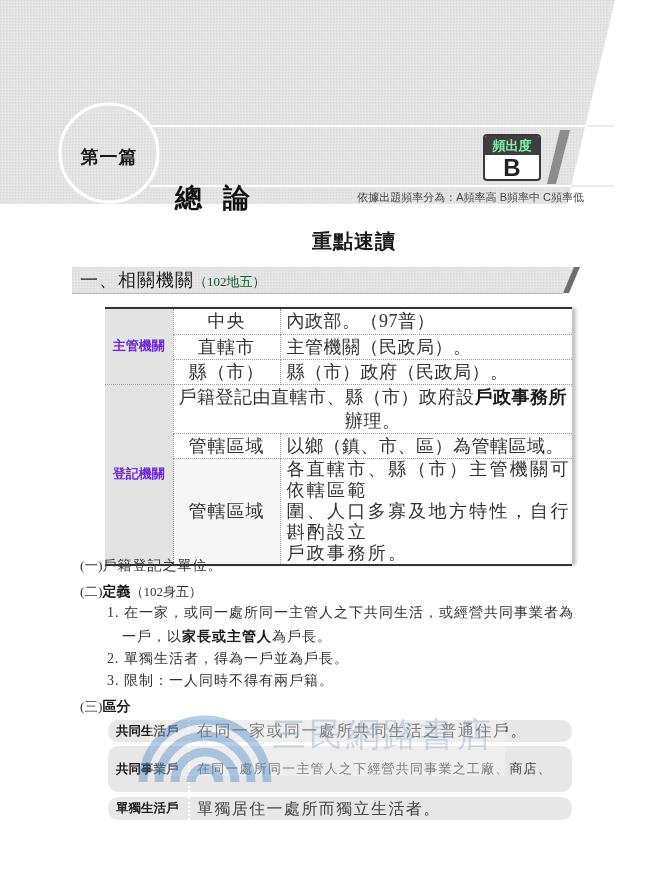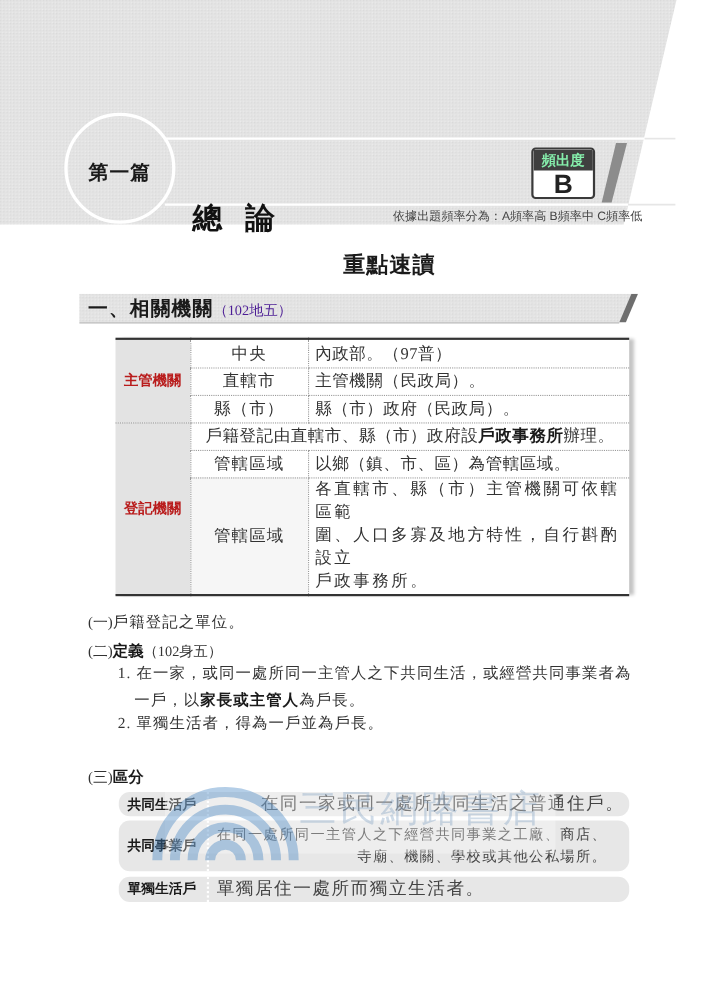--- a/index.html
+++ b/index.html
@@ -52,42 +52,42 @@
     }
 
     
     .band { position: absolute; left: 72px; width: 510px; height: 28px; }
     .band svg { position: absolute; left: 0; top: 0; }
     .band-text {
       position: absolute; left: 8px; top: 0; line-height: 26px; white-space: nowrap;
     }
     .band-heading {
       font-family: "Liberation Sans", "DejaVu Sans", sans-serif;
-      font-weight: bold; font-size: 18px; color: #1a1a1a; letter-spacing: 1px;
-    }
-    .band-ref { font-size: 13px; color: #4c1d95; }
+      font-weight: normal; font-size: 18px; color: #1a1a1a; letter-spacing: 1px;
+    }
+    .band-ref { font-size: 13px; color: #14532d; }
 
     
     .org-table {
       position: absolute; left: 105px; top: 307px; width: 467px;
       border-collapse: collapse; table-layout: fixed;
       border-top: 2px solid #333; border-bottom: 2px solid #333;
       box-shadow: 5px 0 3px -1px #c4c4c4;
       background: #fff;
     }
     .org-table td {
-      border: 1px dotted #9a9a9a; padding: 0; font-size: 15px; color: #333;
+      border: 1px dotted #9a9a9a; padding: 0; font-size: 18px; color: #333;
       vertical-align: middle;
     }
     .org-table tr td:first-child { border-left: none; }
     .org-table tr td:last-child { border-right: none; }
     .org-table td.grp {
       background: #e3e3e3; text-align: center;
       font-family: "Liberation Sans", "DejaVu Sans", sans-serif;
-      font-weight: bold; font-size: 13px; color: #b91c1c;
+      font-weight: bold; font-size: 13px; color: #6d28d9;
     }
     .org-table td.k { text-align: center; letter-spacing: 1px; }
     .org-table td.k.shaded { background: #f6f6f6; }
     .org-table td.v { padding-left: 6px; letter-spacing: 0.5px; }
     .org-table td.full { text-align: center; letter-spacing: 0.5px; }
     .org-table td.v.multi { line-height: 21px; letter-spacing: 2.3px; }
     .em-sans {
       font-family: "Liberation Sans", "DejaVu Sans", sans-serif; font-weight: bold; color: #1a1a1a;
     }
 
@@ -217,37 +217,40 @@
     <span>1.</span>
     <span>在一家，或同一處所同一主管人之下共同生活，或經營共同事業者為</span>
   </div>
   <div class="line spaced" style="left:122px; top:626px;">
     <span>一戶，以</span><span class="em-sans">家長或主管人</span><span>為戶長。</span>
   </div>
   <div class="line spaced" style="left:107px; top:649px;">
     <span>2.</span>
     <span>單獨生活者，得為一戶並為戶長。</span>
   </div>
+  <div class="line spaced" style="left:107px; top:671px;">
+    <span>3.</span>
+    <span>限制：一人同時不得有兩戶籍。</span>
+  </div>
 
   <div class="line" style="left:80px; top:696px;">
     <span class="marker">(三)</span><span class="item-title">區分</span>
   </div>
 
-  <div class="type-row" style="top:720px; height:22px;gap:40px;">
+  <div class="type-row" style="top:720px; height:22px;">
     <div class="type-label">共同生活戶</div>
     <div class="type-text">
       <div>在同一家或同一處所共同生活之普通住戶。</div>
     </div>
   </div>
 
   <div class="type-row" style="top:746px; height:46px;text-align:right;">
     <div class="type-label">共同事業戶</div>
     <div class="type-text compact">
       <div>在同一處所同一主管人之下經營共同事業之工廠、商店、</div>
-      <div>寺廟、機關、學校或其他公私場所。</div>
     </div>
   </div>
 
   <div class="type-row" style="top:797px; height:23px;">
     <div class="type-label">單獨生活戶</div>
     <div class="type-text">
       <div>單獨居住一處所而獨立生活者。</div>
     </div>
   </div>
 

